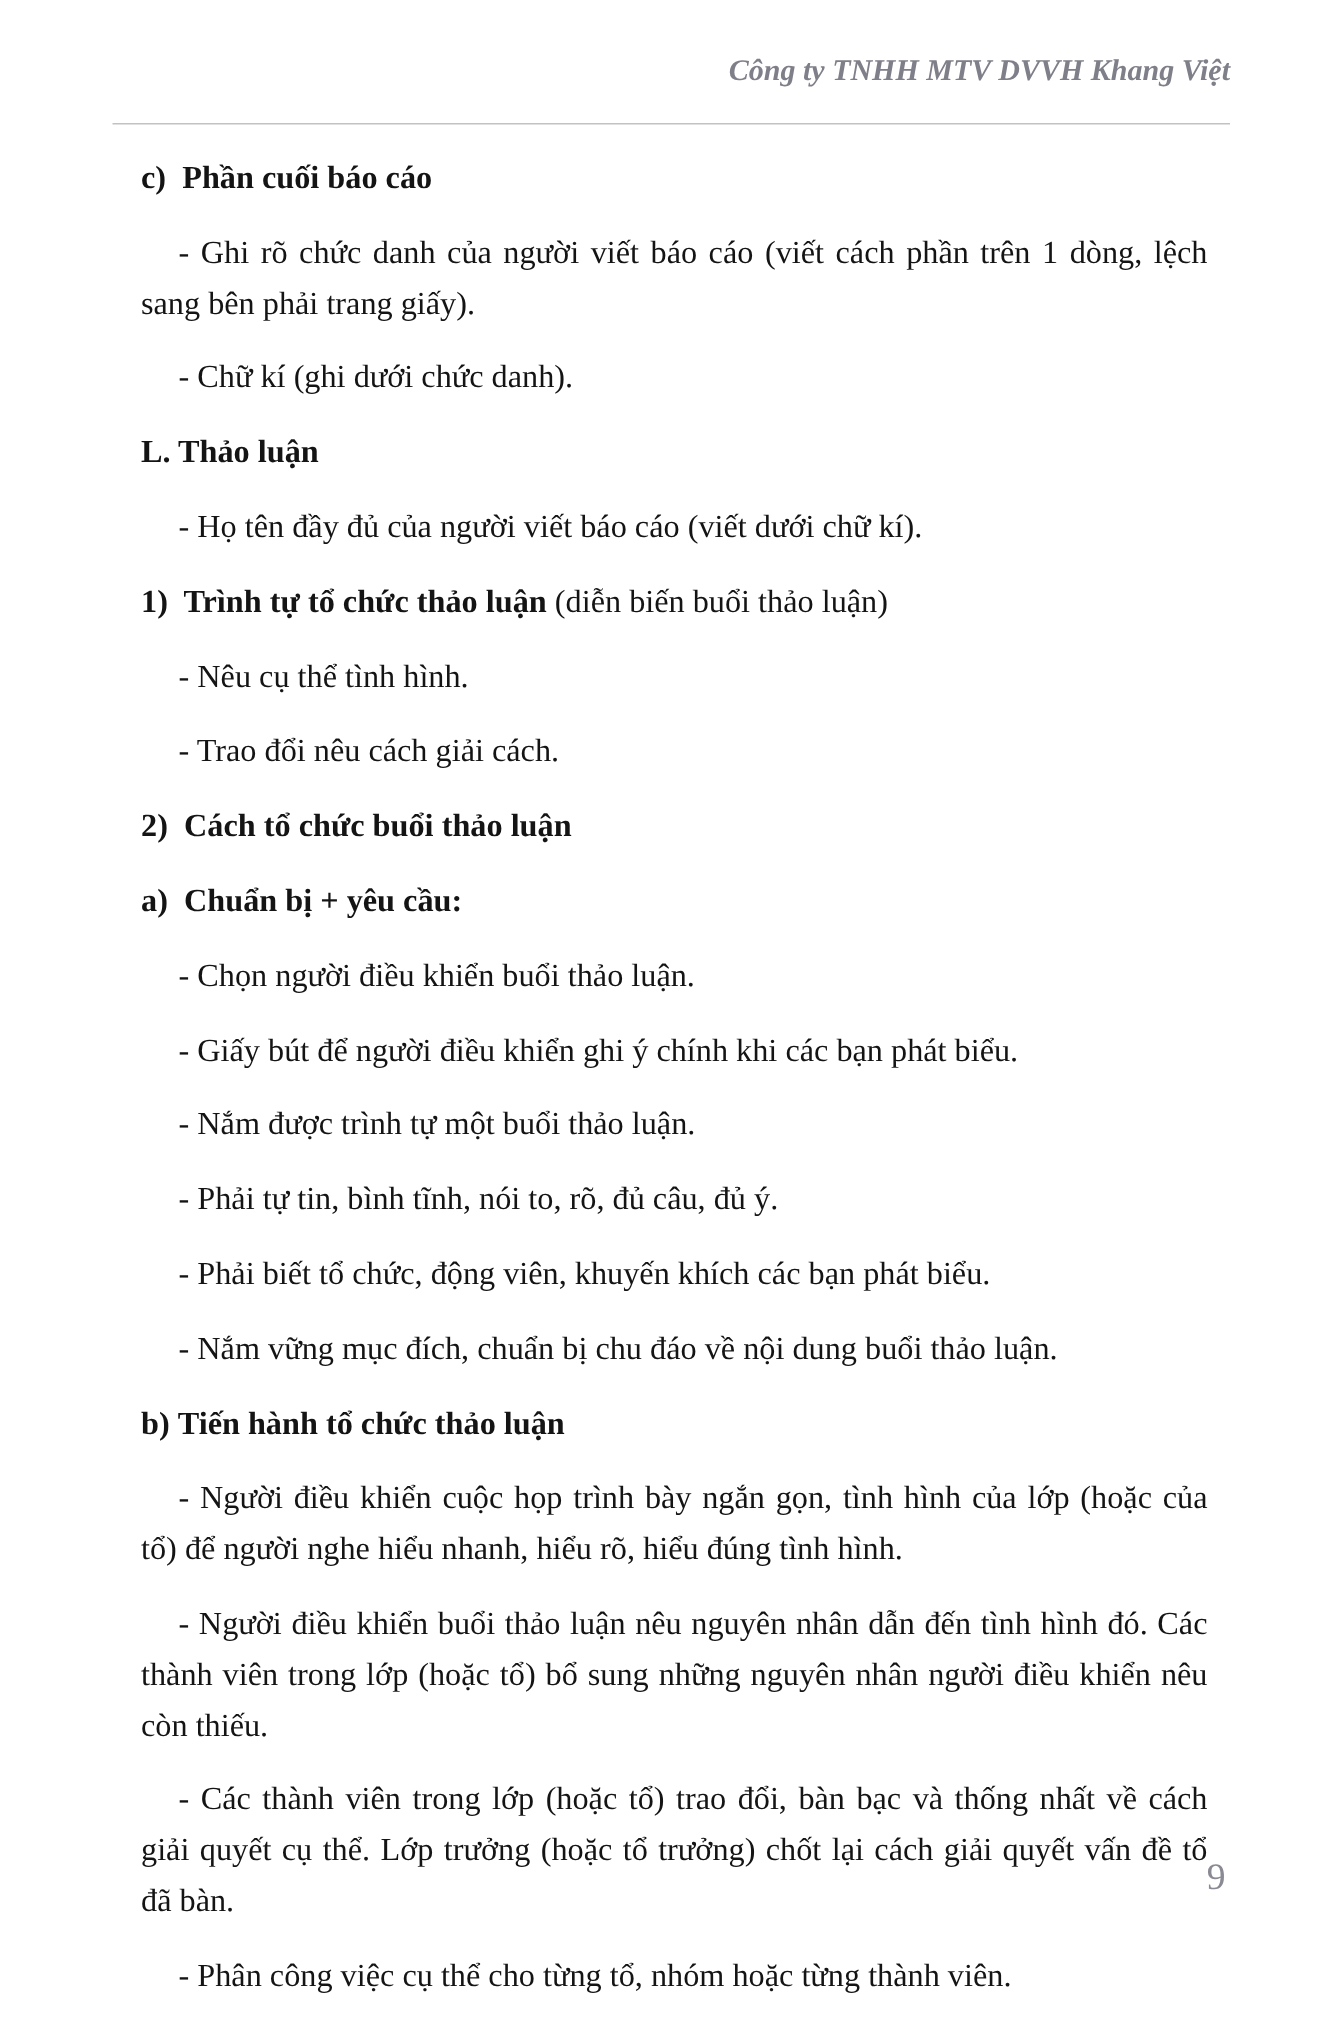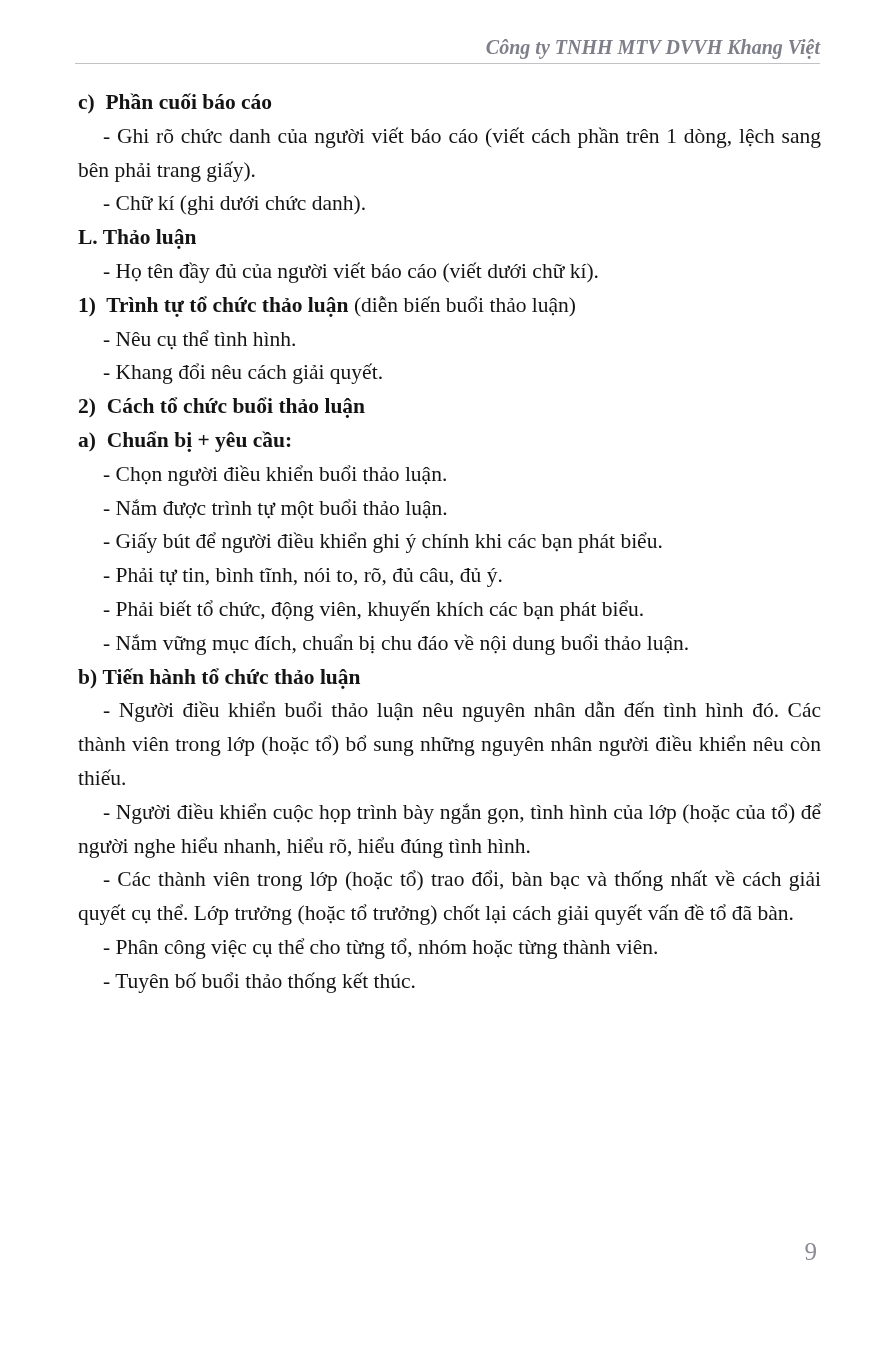--- a/index.html
+++ b/index.html
@@ -12,30 +12,30 @@
   body{
     width:891px;height:1345px;position:relative;overflow:hidden;
     background:#ffffff;
     font-family:"Liberation Serif", serif;
   }
   .header{
     position:absolute;left:75px;right:71px;top:36px;
     text-align:right;
     font-size:20px;font-weight:bold;font-style:italic;
     color:var(--header-text);
-    padding-bottom:4px;
+    padding-bottom:23px;
     border-bottom:1.5px solid var(--divider);
   }
   .content{
     position:absolute;left:78px;right:70px;top:86px;
     color:var(--body-text);
     font-size:21.5px;line-height:33.8px;
     text-align:justify;
   }
-  .para{margin:0;padding:0;}
+  .para{margin:16px;padding:0;}
   .para.bullet{text-indent:25px;}
   .para.heading{font-weight:normal;}
   .para.heading .bold{font-weight:bold;}
   .page-number{
     position:absolute;right:74px;top:1238px;
     font-size:25px;color:var(--page-number);
   }
 </style>
 </head>
 <body>
@@ -45,30 +45,30 @@
 </div>
 
 <div class="content">
     <p class="para heading"><span class="bold">c)&nbsp; Phần cuối báo cáo</span></p>
     <p class="para bullet"><span>- Ghi rõ chức danh của người viết báo cáo (viết cách phần trên 1 dòng, lệch sang bên phải trang giấy).</span></p>
     <p class="para bullet"><span>- Chữ kí (ghi dưới chức danh).</span></p>
     <p class="para heading"><span class="bold">L. Thảo luận</span></p>
     <p class="para bullet"><span>- Họ tên đầy đủ của người viết báo cáo (viết dưới chữ kí).</span></p>
     <p class="para heading"><span class="bold">1)&nbsp; Trình tự tổ chức thảo luận</span><span> (diễn biến buổi thảo luận)</span></p>
     <p class="para bullet"><span>- Nêu cụ thể tình hình.</span></p>
-    <p class="para bullet"><span>- Khang đổi nêu cách giải quyết.</span></p>
+    <p class="para bullet"><span>- Trao đổi nêu cách giải cách.</span></p>
     <p class="para heading"><span class="bold">2)&nbsp; Cách tổ chức buổi thảo luận</span></p>
     <p class="para heading"><span class="bold">a)&nbsp; Chuẩn bị + yêu cầu:</span></p>
     <p class="para bullet"><span>- Chọn người điều khiển buổi thảo luận.</span></p>
+    <p class="para bullet"><span>- Giấy bút để người điều khiển ghi ý chính khi các bạn phát biểu.</span></p>
     <p class="para bullet"><span>- Nắm được trình tự một buổi thảo luận.</span></p>
-    <p class="para bullet"><span>- Giấy bút để người điều khiển ghi ý chính khi các bạn phát biểu.</span></p>
     <p class="para bullet"><span>- Phải tự tin, bình tĩnh, nói to, rõ, đủ câu, đủ ý.</span></p>
     <p class="para bullet"><span>- Phải biết tổ chức, động viên, khuyến khích các bạn phát biểu.</span></p>
     <p class="para bullet"><span>- Nắm vững mục đích, chuẩn bị chu đáo về nội dung buổi thảo luận.</span></p>
     <p class="para heading"><span class="bold">b)&nbsp;Tiến hành tổ chức thảo luận</span></p>
+    <p class="para bullet"><span>- Người điều khiển cuộc họp trình bày ngắn gọn, tình hình của lớp (hoặc của tổ) để người nghe hiểu nhanh, hiểu rõ, hiểu đúng tình hình.</span></p>
     <p class="para bullet"><span>- Người điều khiển buổi thảo luận nêu nguyên nhân dẫn đến tình hình đó. Các thành viên trong lớp (hoặc tổ) bổ sung những nguyên nhân người điều khiển nêu còn thiếu.</span></p>
-    <p class="para bullet"><span>- Người điều khiển cuộc họp trình bày ngắn gọn, tình hình của lớp (hoặc của tổ) để người nghe hiểu nhanh, hiểu rõ, hiểu đúng tình hình.</span></p>
     <p class="para bullet"><span>- Các thành viên trong lớp (hoặc tổ) trao đổi, bàn bạc và thống nhất về cách giải quyết cụ thể. Lớp trưởng (hoặc tổ trưởng) chốt lại cách giải quyết vấn đề tổ đã bàn.</span></p>
     <p class="para bullet"><span>- Phân công việc cụ thể cho từng tổ, nhóm hoặc từng thành viên.</span></p>
     <p class="para bullet"><span>- Tuyên bố buổi thảo thống kết thúc.</span></p>
   </div>
 
 <div class="page-number">9</div>
 
 </body></html>

